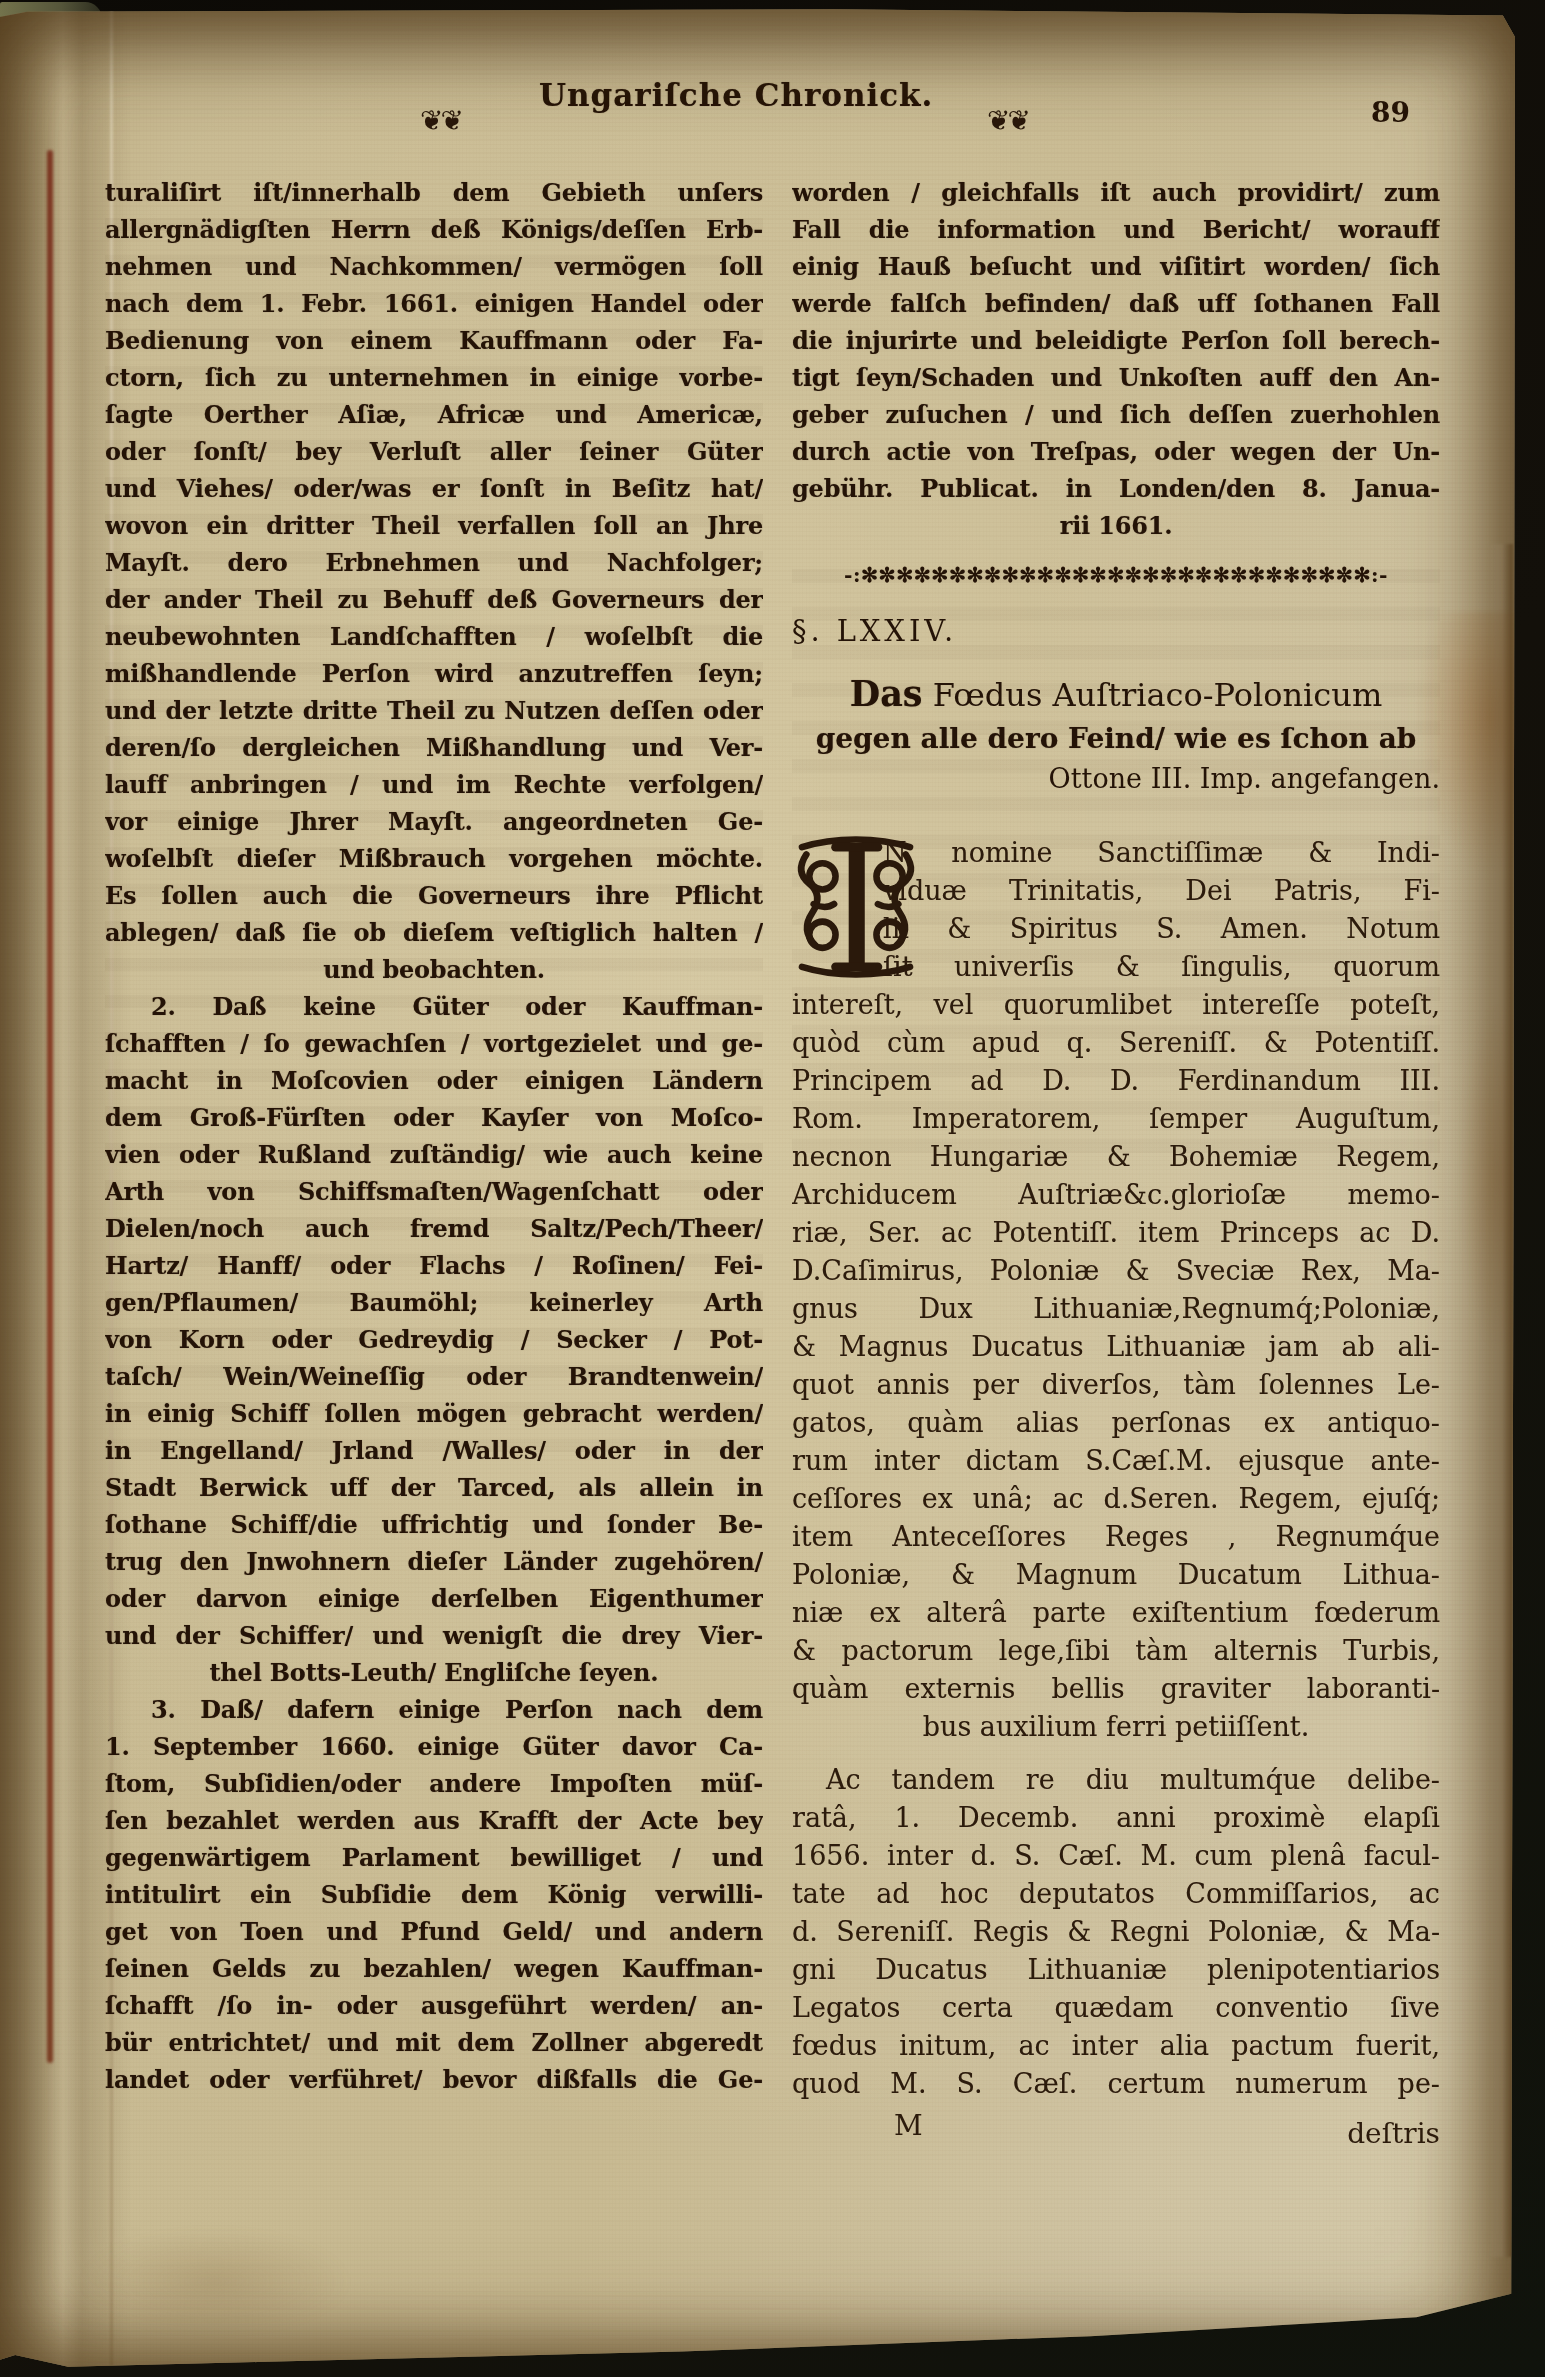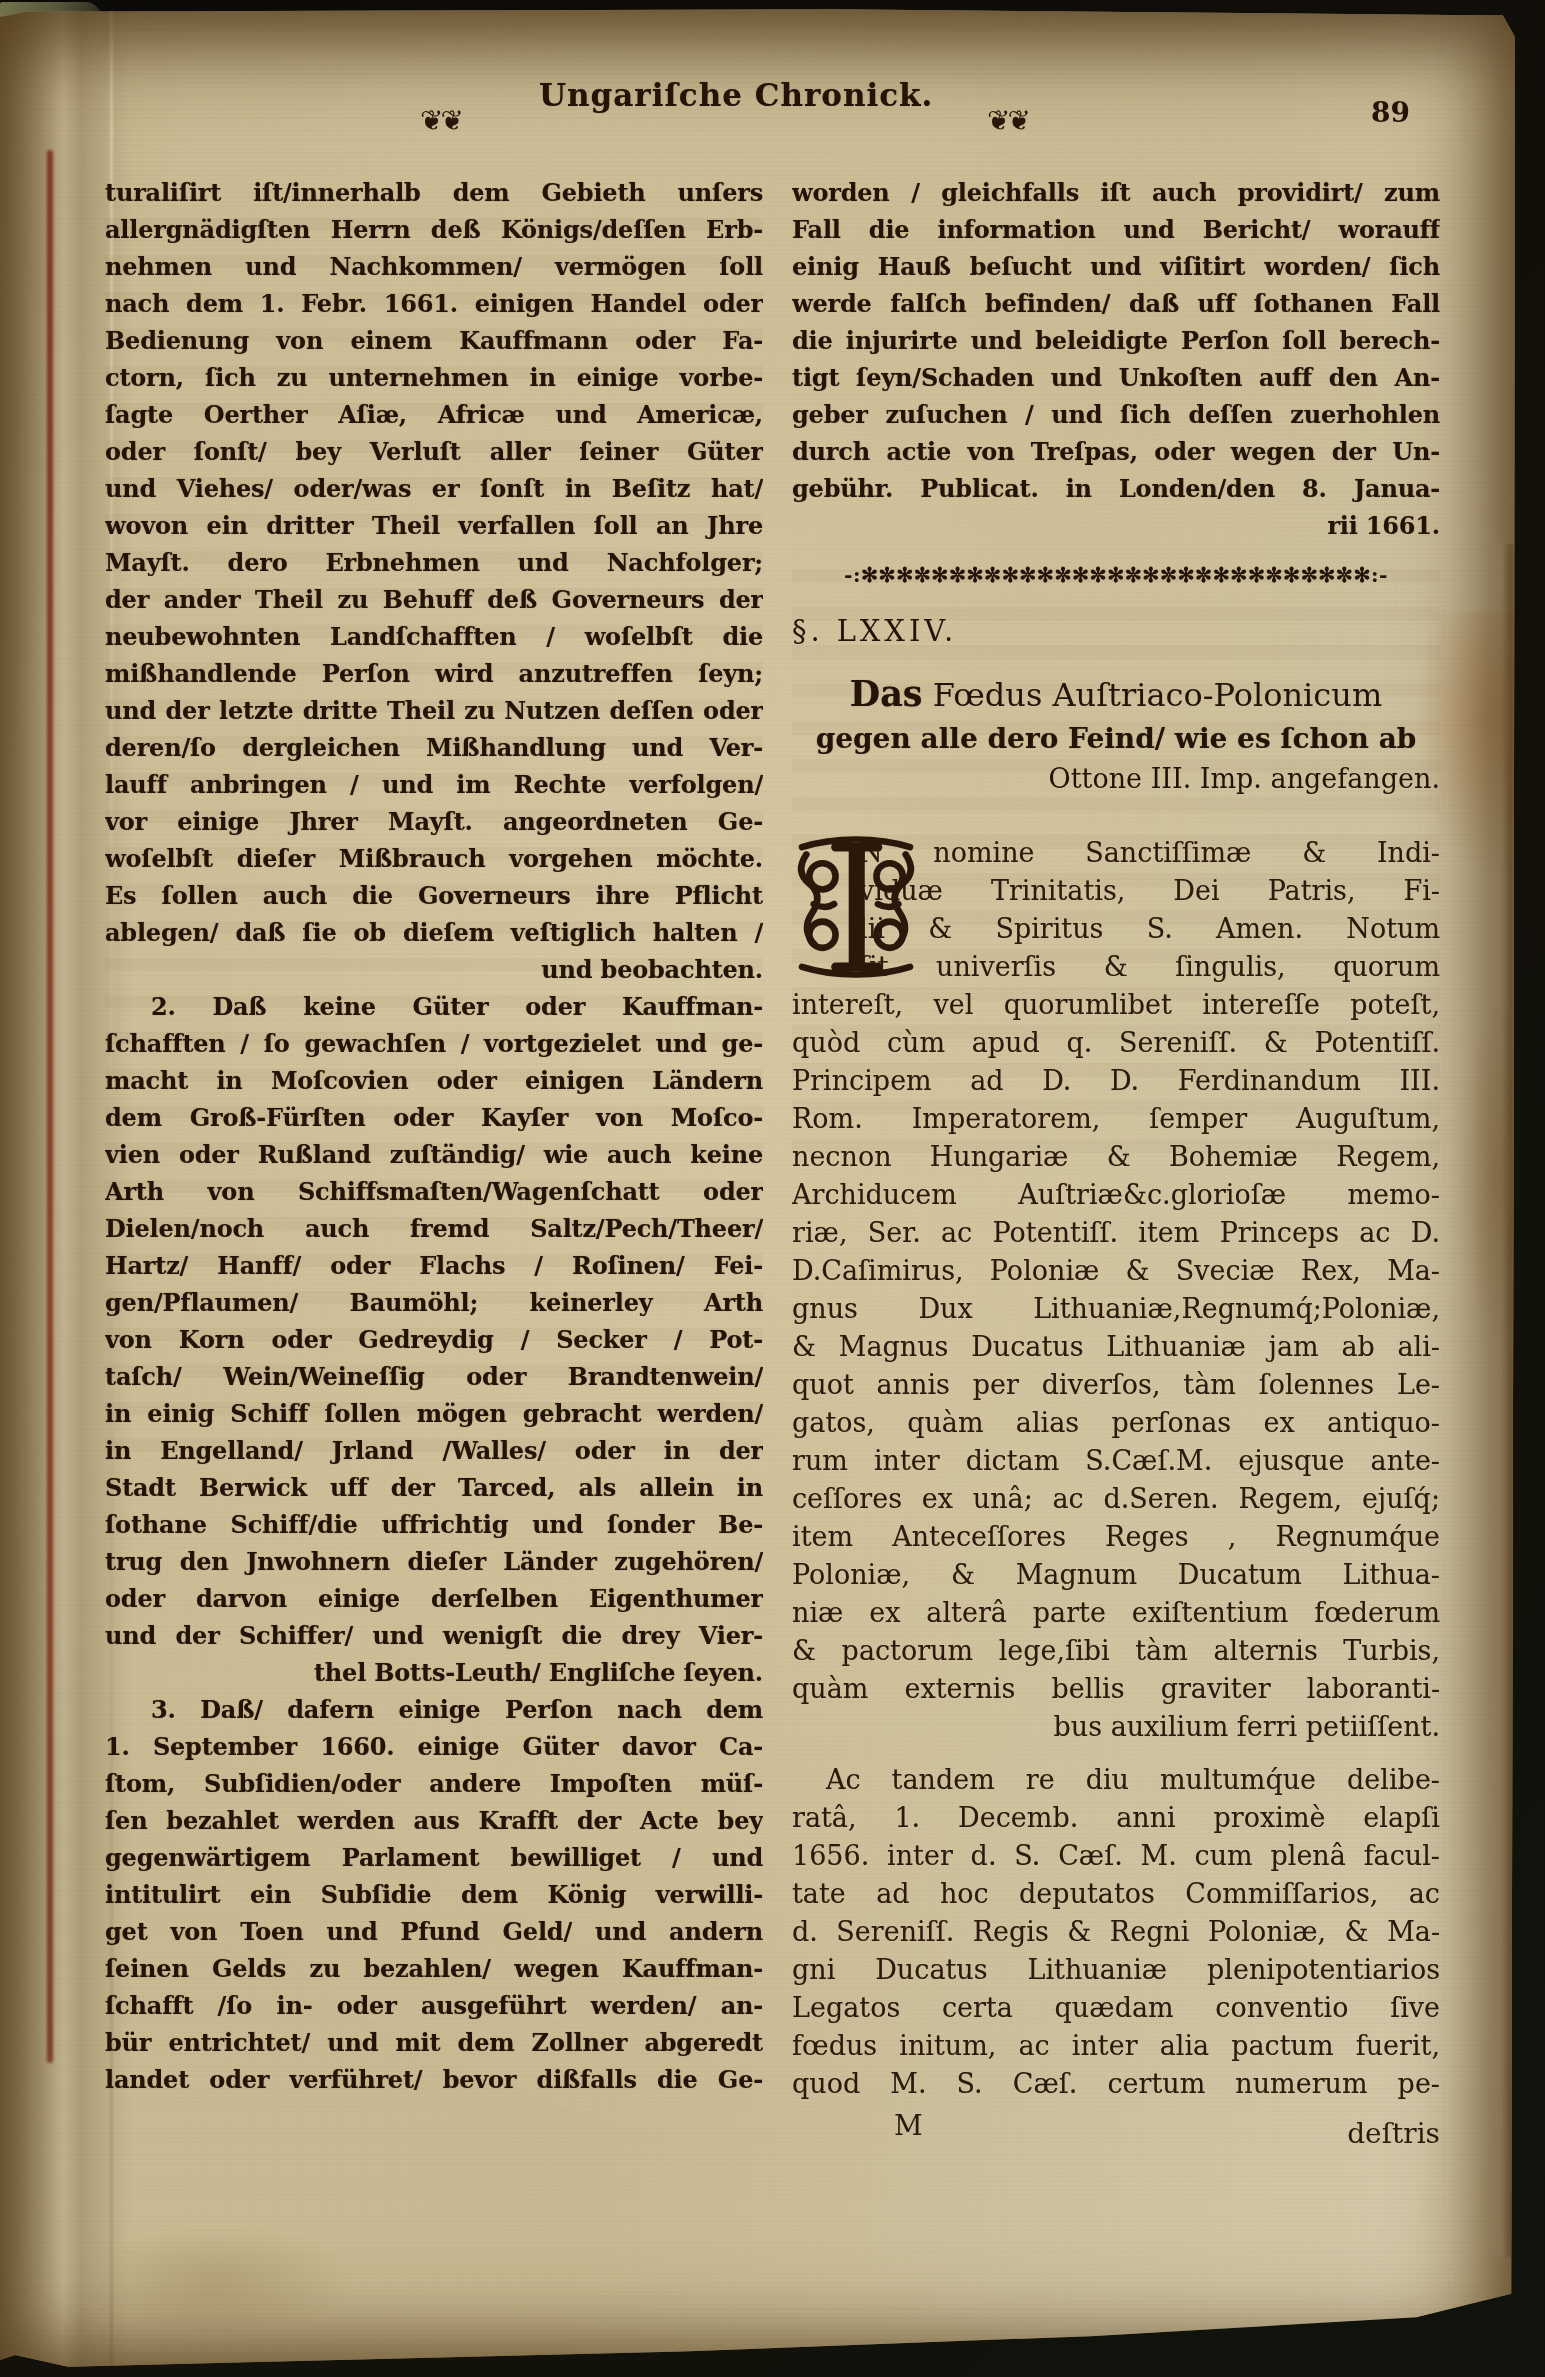--- a/index.html
+++ b/index.html
@@ -54,37 +54,37 @@
 
   .col{position:absolute;top:165px;color:#241307;}
   .colL{left:105px;width:658px;}
   .colR{left:792px;width:648px;}
 
   .fl{height:37px;line-height:37px;font-size:24px;font-weight:700;letter-spacing:-0.2px;
     overflow:hidden;text-shadow:0 0 1px rgba(40,20,5,.38);text-align:justify;}
   .ll{height:38px;line-height:38px;font-size:27px;font-weight:400;color:#2c1b0c;
     overflow:hidden;text-shadow:0 0 0.5px rgba(44,27,12,.3);text-align:justify;}
   .fl:not(.nj)::after,.ll:not(.nj)::after{content:"";display:inline-block;width:100%;height:0;}
-  .nj{text-align:right;}
+  .nj{text-align:center;}
   .ind{padding-left:46px;}
   .p2 .ind{padding-left:34px;}
 
   .divider{margin-top:14.6px;height:34px;line-height:34px;text-align:center;font-size:20.4px;
     letter-spacing:0.5px;color:#241307;font-weight:700;overflow:hidden;}
   .secno{margin-top:21.4px;height:34px;line-height:34px;font-size:29px;
     letter-spacing:3.9px;color:#241307;}
   .h1{margin-top:25px;height:41px;line-height:41px;text-align:center;font-size:32px;color:#241307;}
   .h1 .das{font-weight:700;font-size:35px;text-shadow:0 0 1px rgba(40,20,5,.45);}
   .h2{margin-top:3.9px;height:41px;line-height:41px;text-align:center;font-size:28px;font-weight:700;
     color:#241307;text-shadow:0 0 1px rgba(40,20,5,.4);}
   .h3{margin-top:1px;height:37px;line-height:37px;text-align:right;font-size:27px;color:#241307;}
 
   .latin{position:relative;}
   .p1{margin-top:37px;}
-  .p1 .dc{margin-left:67px;}
+  .p1 .dc{margin-left:91px;}
   .p2{margin-top:15.6px;}
   .drop-cap{position:absolute;left:-1.9px;top:0px;width:132px;height:146px;}
 
   .sigrow{margin-top:5.8px;height:44px;display:flex;justify-content:space-between;
     padding-left:102px;font-size:28px;color:#2c1b0c;}
   .sig{line-height:34px;}
   .catch{line-height:34px;transform:translateY(7.8px);}
 </style>
 </head>
 <body>

